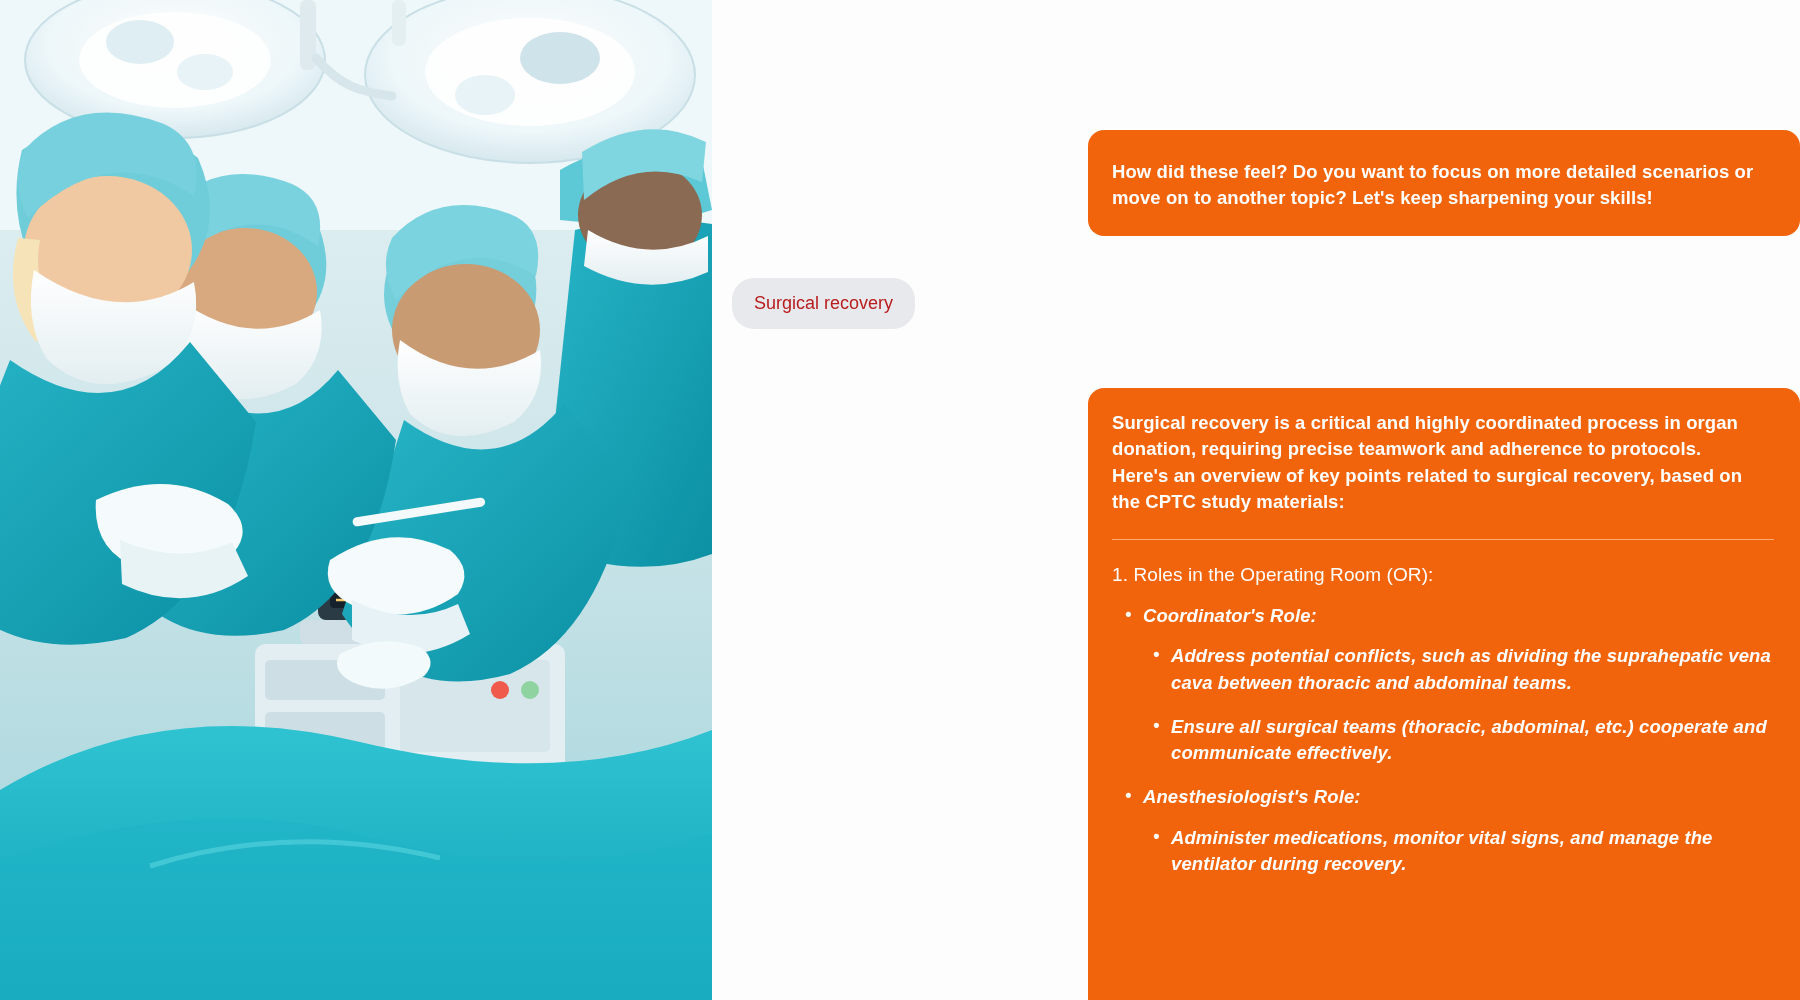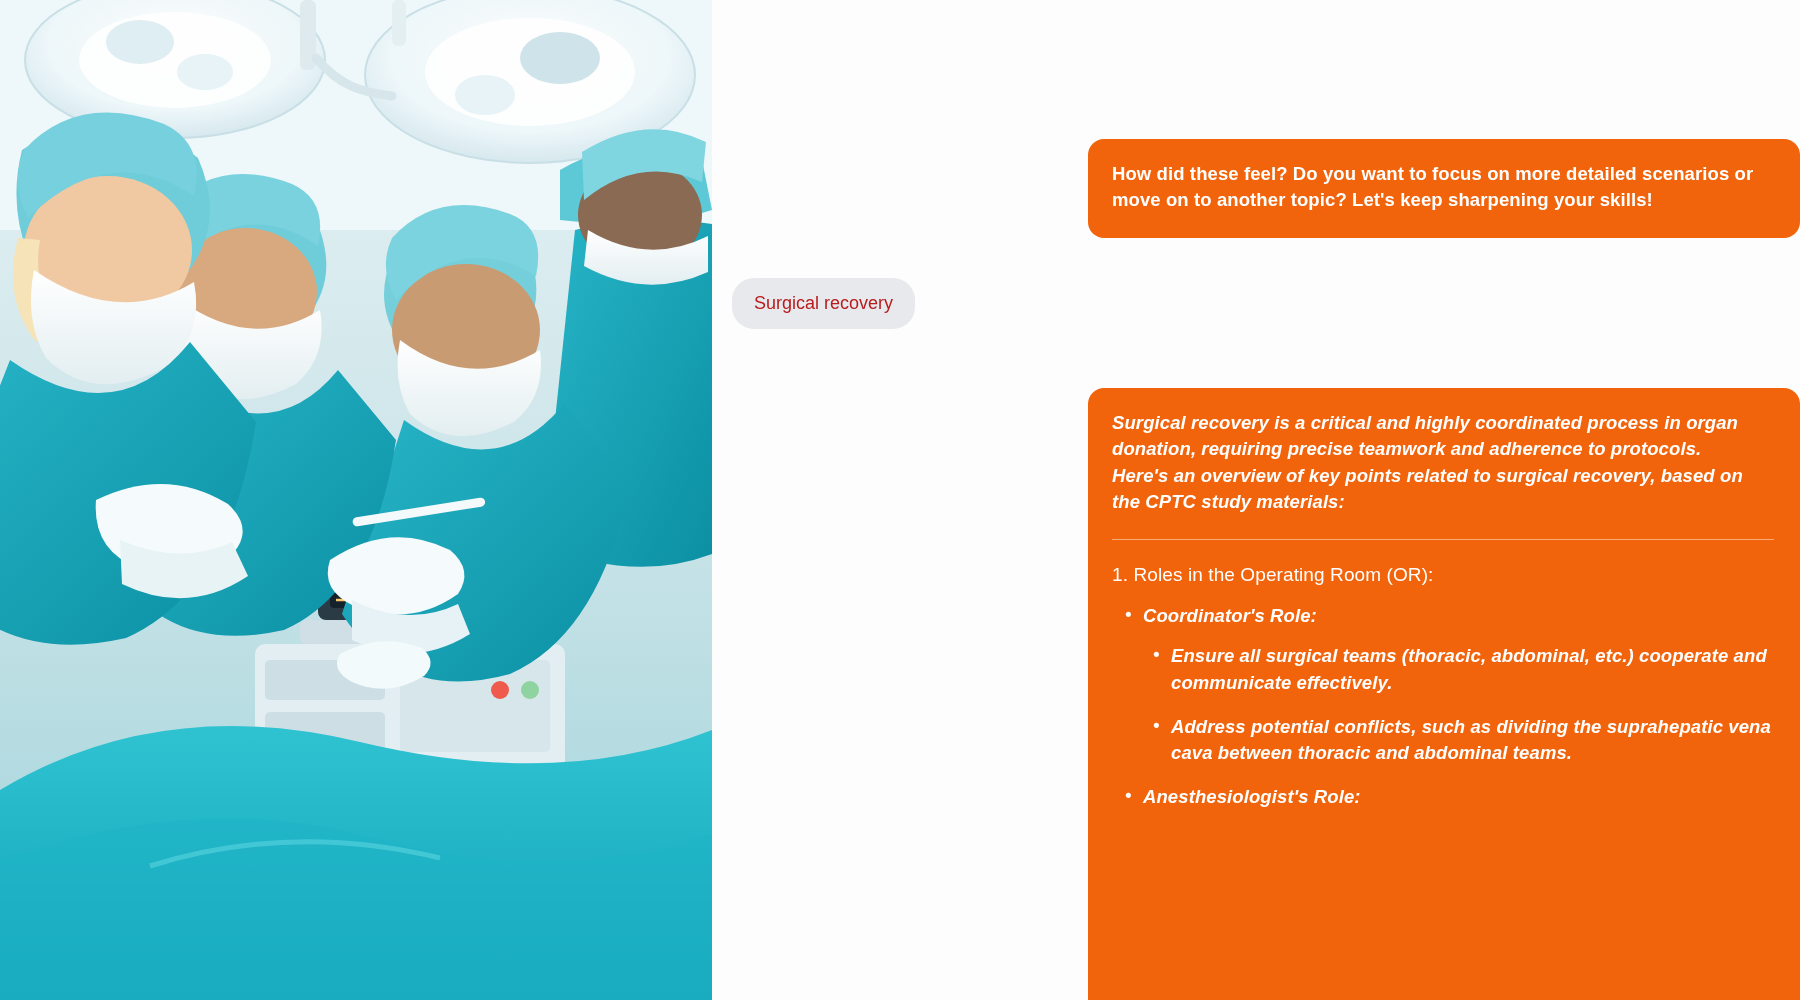--- a/index.html
+++ b/index.html
@@ -70,22 +70,21 @@
   }
 
   .assistant-1 {
     position: absolute;
     top: 130px;
     right: 0px;
     width: 712px;
   }
   .assistant-1 .bubble-assistant {
     border-bottom-right-radius: 16px;
-    padding: 22px 26px 24px 24px;
-    margin-top: 9px;
+    padding: 29px 26px 24px 24px;
   }
 
   .user-1 {
     position: absolute;
     top: 278px;
     left: 20px;
   }
 
   .assistant-2 {
     position: absolute;
@@ -94,21 +93,21 @@
     width: 712px;
     height: 640px;
     overflow: hidden;
   }
   .assistant-2 .bubble-assistant {
     border-radius: 16px;
     padding: 22px 26px 30px 24px;
     height: 640px;
   }
 
-  .intro-para { margin: 0 16px 4px 0; font-style: italic; }
+  .intro-para { margin: 0 16px 4px 0; }
 
   hr.sep {
     border: none;
     border-top: 1.5px solid rgba(255,255,255,0.45);
     margin: 24px 0 22px 0;
   }
 
   .section-head {
     font-size: 19px;
     font-weight: 400;
@@ -283,26 +282,29 @@
           <p class="intro-para">Surgical recovery is a critical and highly coordinated process in organ donation, requiring precise teamwork and adherence to protocols. Here's an overview of key points related to surgical recovery, based on the CPTC study materials:</p>
 
           <hr class="sep">
 
           <div class="section-head">1. Roles in the Operating Room (OR):</div>
 
           <ul class="lvl1">
             <li>
               <span>Coordinator's Role:</span>
               <ul class="lvl2">
+                <li>Address potential conflicts, such as dividing the suprahepatic vena cava between thoracic and abdominal teams.</li>
                 <li>Ensure all surgical teams (thoracic, abdominal, etc.) cooperate and communicate effectively.</li>
-                <li>Address potential conflicts, such as dividing the suprahepatic vena cava between thoracic and abdominal teams.</li>
               </ul>
             </li>
             <li>
               <span>Anesthesiologist's Role:</span>
+              <ul class="lvl2">
+                <li>Administer medications, monitor vital signs, and manage the ventilator during recovery.</li>
+              </ul>
             </li>
           </ul>
 
         </div>
       </div>
 
     </div>
   </div>
 
 </div>

